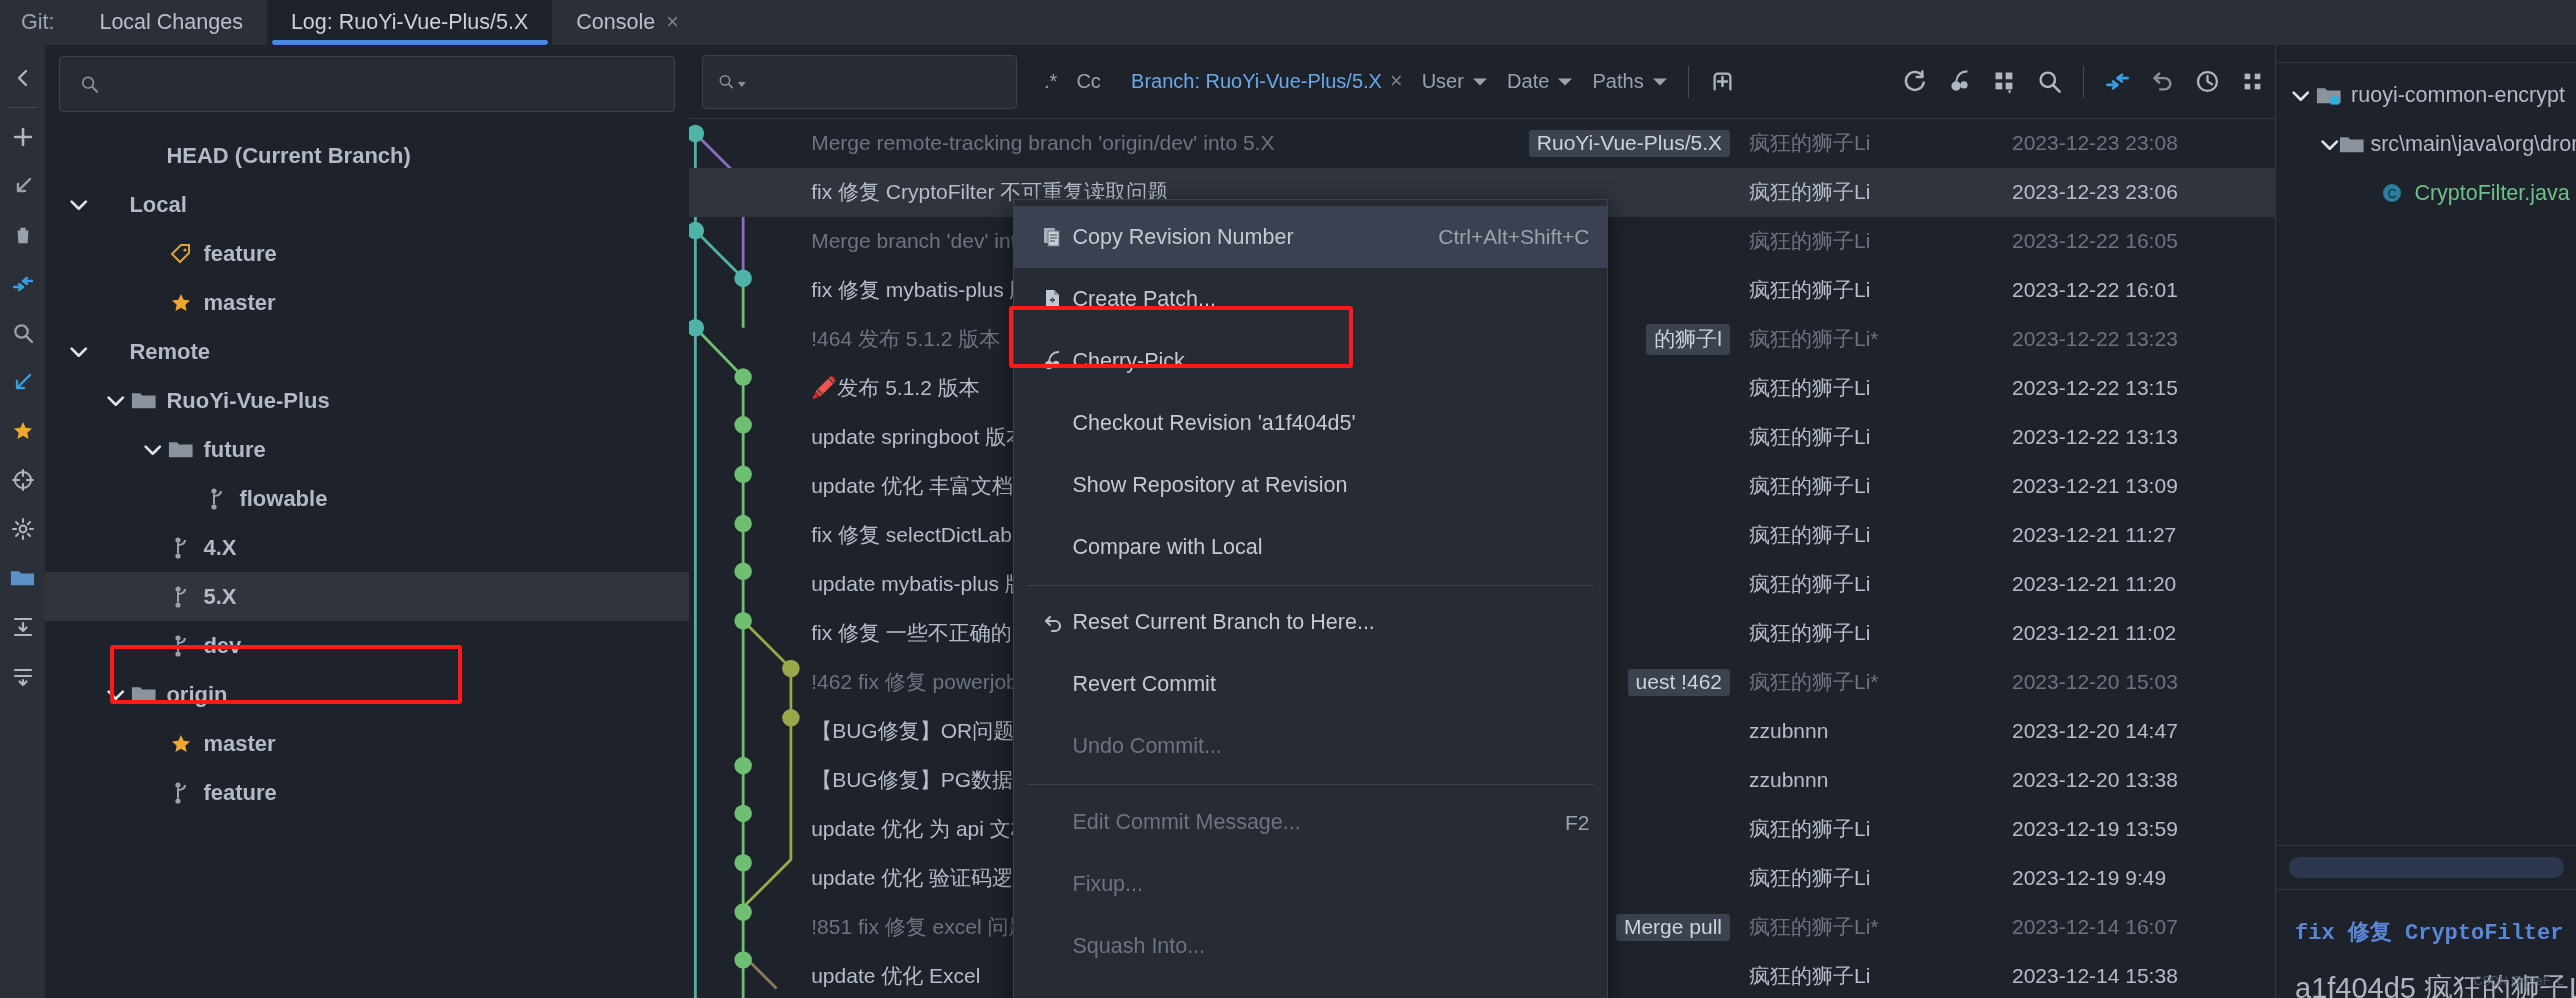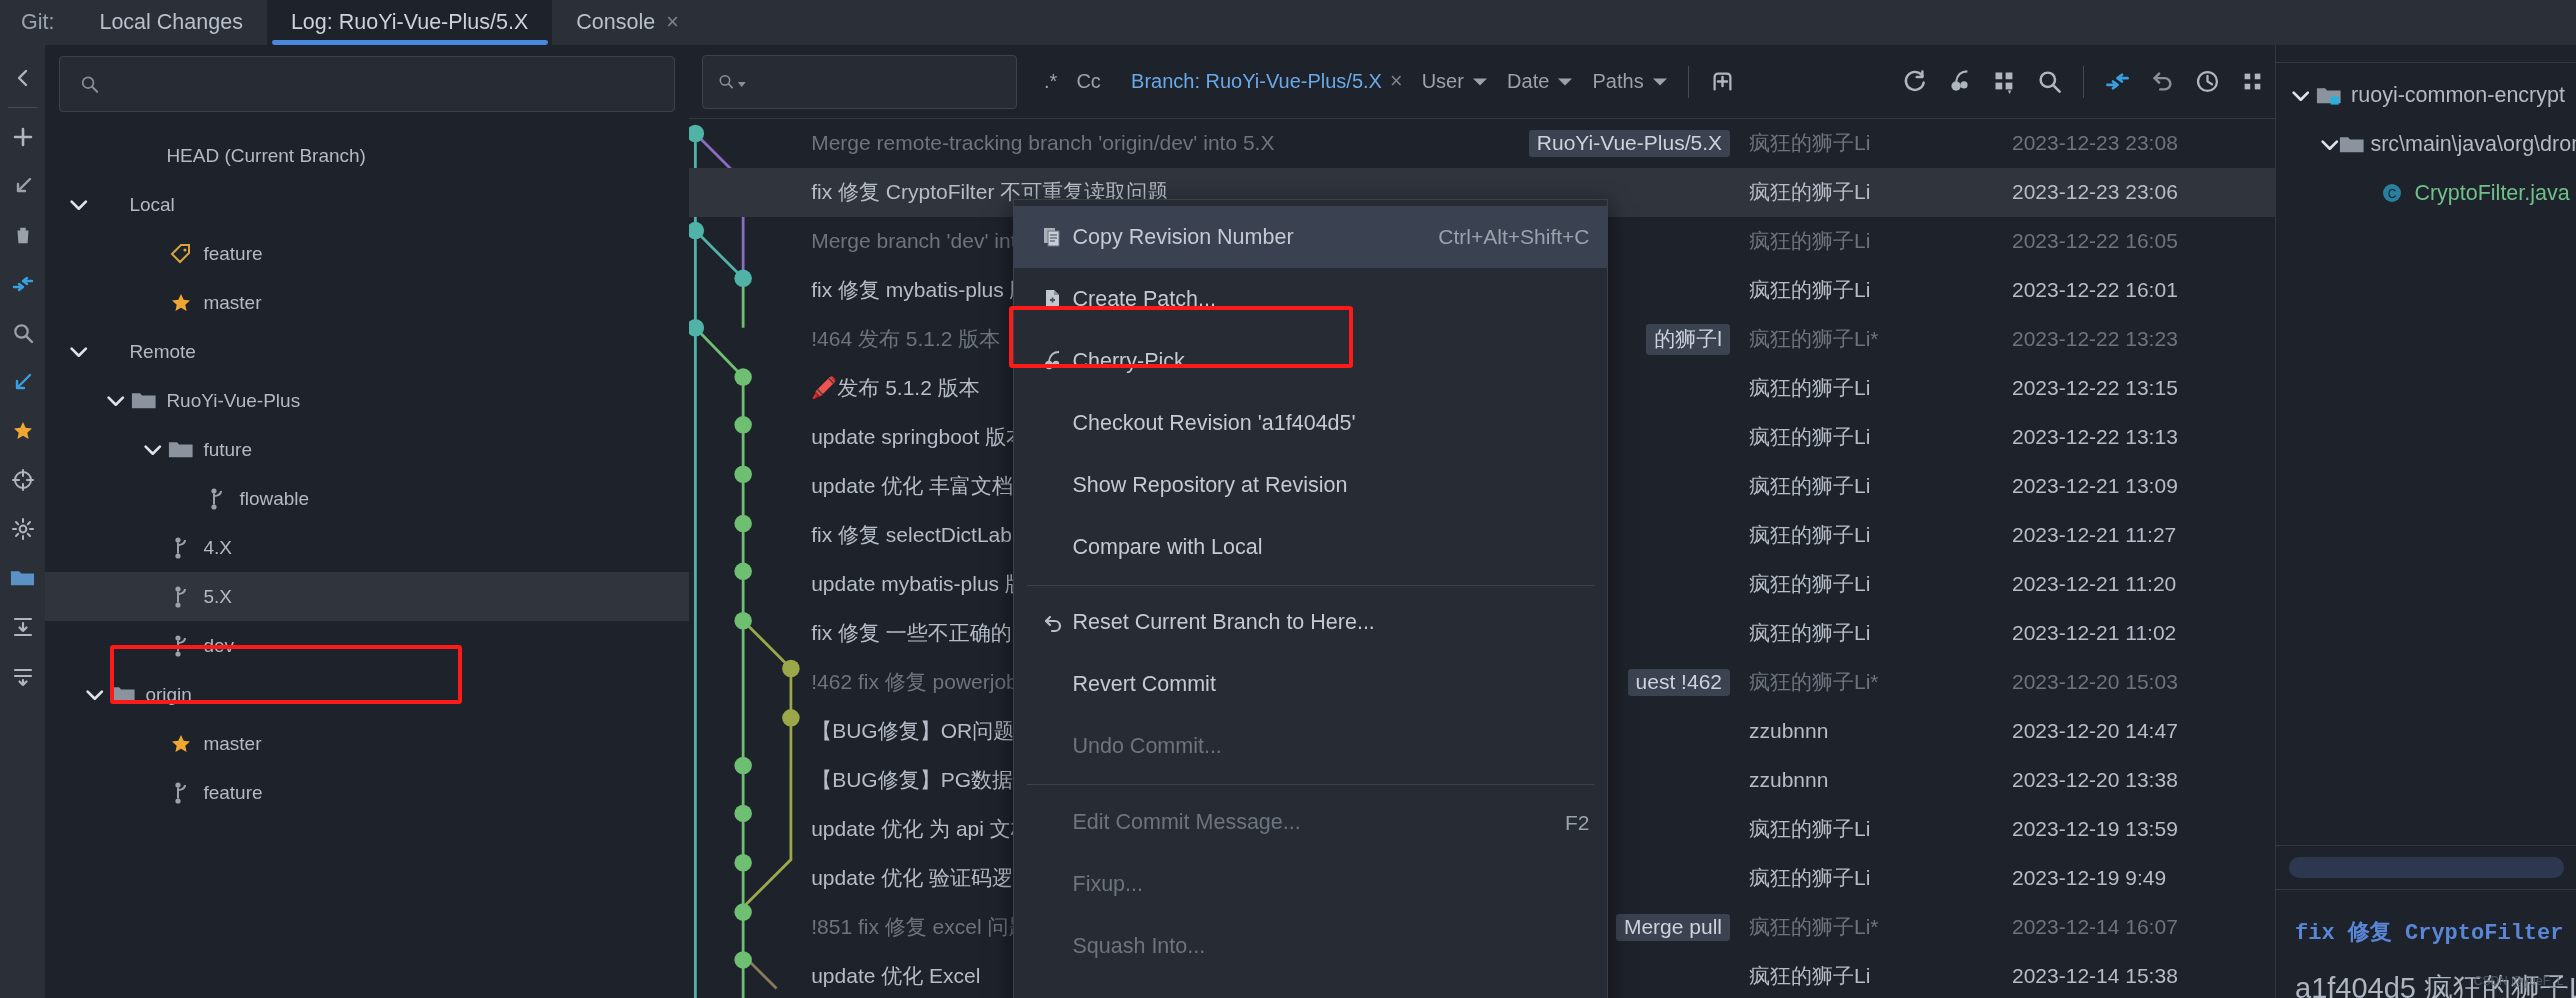--- a/index.html
+++ b/index.html
@@ -53,22 +53,22 @@
     border-right: 0.8px solid #34393f;
   }
   .branch-search {
     margin: 11px 14.3px 8px 14.3px; height: 56px;
     background: #272b33; border: 0.8px solid #3c424c; border-radius: 4px;
     display: flex; align-items: center; padding: 0 19px;
   }
   .branch-tree { padding-top: 11px; }
   .trow {
     height: 49px; display: flex; align-items: center;
-    font-size: 19px; color: #b3bac5; white-space: nowrap;
-    padding-right: 9.6px; position: relative;
+    font-size: 22px; color: #b3bac5; white-space: nowrap;
+    padding-right: 9.6px; position: relative; font-weight: bold;
   }
   .trow.sel { background: #2f343d; }
   .chev { width: 24px; display: inline-flex; justify-content: center; align-items: center; }
   .ticon { width: 32px; display: inline-flex; justify-content: center; align-items: center; margin-right: 6.4px; }
   .tlabel { }
 
   .hl-box {
     position: absolute; border: 4px solid #ff1a1a; border-radius: 3.2px;
     pointer-events: none;
   }
@@ -376,21 +376,21 @@
           <span class="ticon">
             <svg width="22" height="24" viewBox="0 0 20 24">
               <circle cx="7" cy="4" r="2.6" fill="#9aa1ab"></circle>
               <circle cx="7" cy="20" r="2.6" fill="#9aa1ab"></circle>
               <path d="M7 6.6 V17.4" stroke="#9aa1ab" stroke-width="2"></path>
               <path d="M7 9 C7 9 14 9 14 4" stroke="#9aa1ab" stroke-width="2" fill="none"></path>
             </svg>
           </span>
           <span class="tlabel">dev</span>
         </div>
-        <div class="trow" style="padding-left: 38px;">
+        <div class="trow" style="padding-left: 59px;">
           <span class="chev">
             <svg width="17.5" height="12.7" viewBox="0 0 16 10">
               <path d="M1.5 2.5 L8 9 L14.5 2.5" stroke="#dfe3e9" stroke-width="2.4" fill="none" stroke-linecap="round" stroke-linejoin="round"></path>
             </svg>
           </span>
           <span class="ticon">
             <svg width="25.5" height="21" viewBox="0 0 28 22">
               <path d="M1 3 h9 l2.2 2.6 h14.8 v14 h-26 Z" fill="#8b939e"></path>
             </svg>
           </span>

